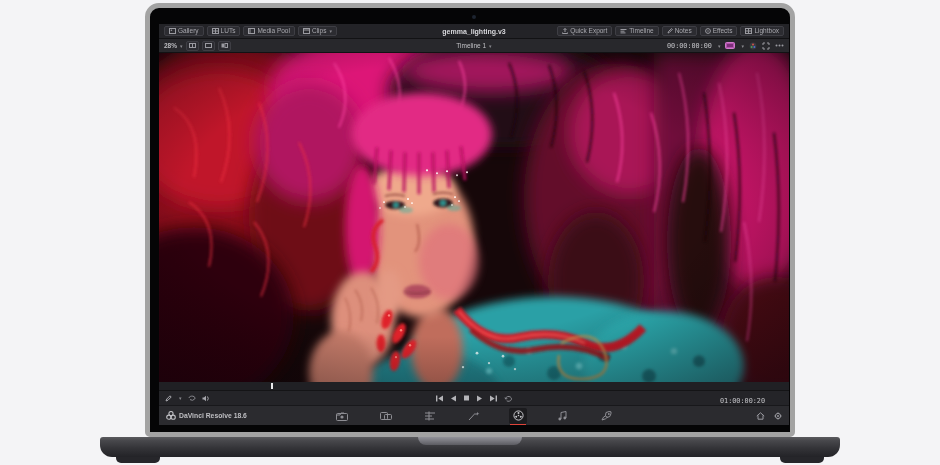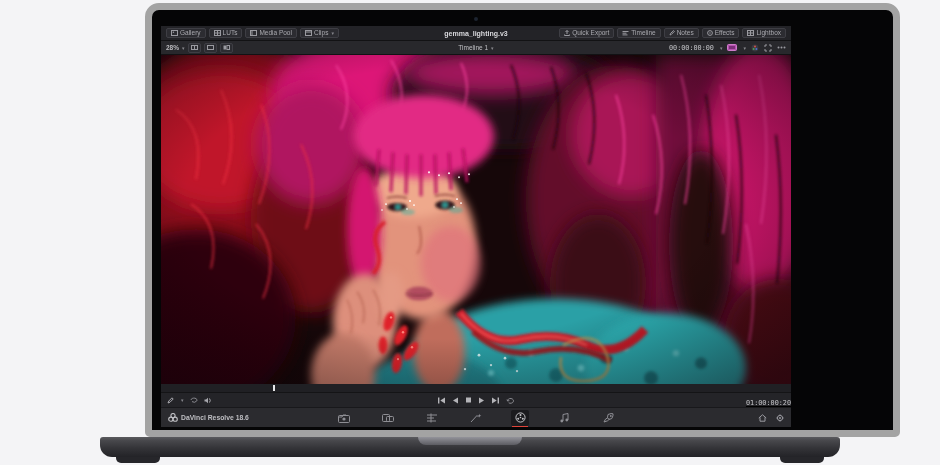--- a/index.html
+++ b/index.html
@@ -1,20 +1,20 @@
 <!DOCTYPE html>
 <html><head>
 <meta charset="utf-8">
 <style>
   html,body{margin:0;padding:0;background:#f4f4f6;font-family:"Liberation Sans","DejaVu Sans",sans-serif;}
   .stage{position:relative;width:940px;height:465px;background:#f4f4f6;overflow:hidden;}
 
   
-  .screen{position:absolute;left:145px;top:3px;width:755px;height:434px;background:#050506;
-          border:7px solid #a3a3a3;border-radius:14px 14px 5px 5px;box-sizing:border-box;}
+  .screen{position:absolute;left:145px;top:3px;width:650px;height:434px;background:#050506;
+          border:5px solid #a3a3a3;border-radius:14px 14px 5px 5px;box-sizing:border-box;}
   .camera-dot{position:absolute;left:322px;top:7px;width:4px;height:4px;border-radius:50%;background:#1d2430;}
   .base{position:absolute;left:100px;top:437px;width:740px;height:20px;
         background:linear-gradient(#5a5a5e 0%,#48484c 18%,#343438 55%,#232327 100%);
         border-radius:3px 3px 12px 12px;z-index:3;}
   .base-scoop{position:absolute;left:318px;top:0;width:104px;height:8px;
         background:linear-gradient(#93939a,#5c5c62);border-radius:0 0 9px 9px;}
   .foot{position:absolute;top:451px;width:44px;height:12px;background:#26262a;border-radius:5px;z-index:2;}
   .foot.left{left:116px;} .foot.right{left:780px;}
 
   
@@ -36,21 +36,21 @@
   .tcode{color:#c6c6ca;font-size:6.8px;font-family:"DejaVu Sans Mono","Liberation Mono",monospace;}
   .icon-sm{display:flex;align-items:center;}
 
   .viewer{position:relative;flex:1;background:#140609;overflow:hidden;}
   .viewer svg{display:block;width:100%;height:100%;}
 
   .scrub{height:8px;background:#202024;position:relative;border-bottom:1px solid #141416;}
   .playhead{position:absolute;left:17.8%;top:1px;width:1.5px;height:6px;background:#e8e8ea;}
   .transport{height:14px;background:#242428;position:relative;padding:0 6px;}
   .t-center{position:absolute;left:50%;transform:translateX(-50%);display:flex;gap:7px;align-items:center;}
-  .t-right{position:absolute;right:0;text-decoration:underline;}
+  .t-right{position:absolute;right:24px;}
   .pagebar{height:20px;background:#2b2b2f;border-top:1px solid #18181b;position:relative;padding:0 7px;}
   .brand{display:flex;align-items:center;gap:3px;color:#bfbfc3;font-size:6.8px;font-weight:bold;}
   .pages{position:absolute;left:50%;transform:translateX(-50%);display:flex;gap:26px;align-items:center;}
   .page{position:relative;display:flex;align-items:center;justify-content:center;width:18px;height:16px;border-radius:2px;}
   .page.active{background:#1b1b1e;}
   .page.active::after{content:"";position:absolute;left:1px;right:1px;bottom:-2px;height:1.6px;background:#e0443a;}
   .pb-right{position:absolute;right:7px;display:flex;gap:9px;align-items:center;}
 </style>
 </head>
 <body>

